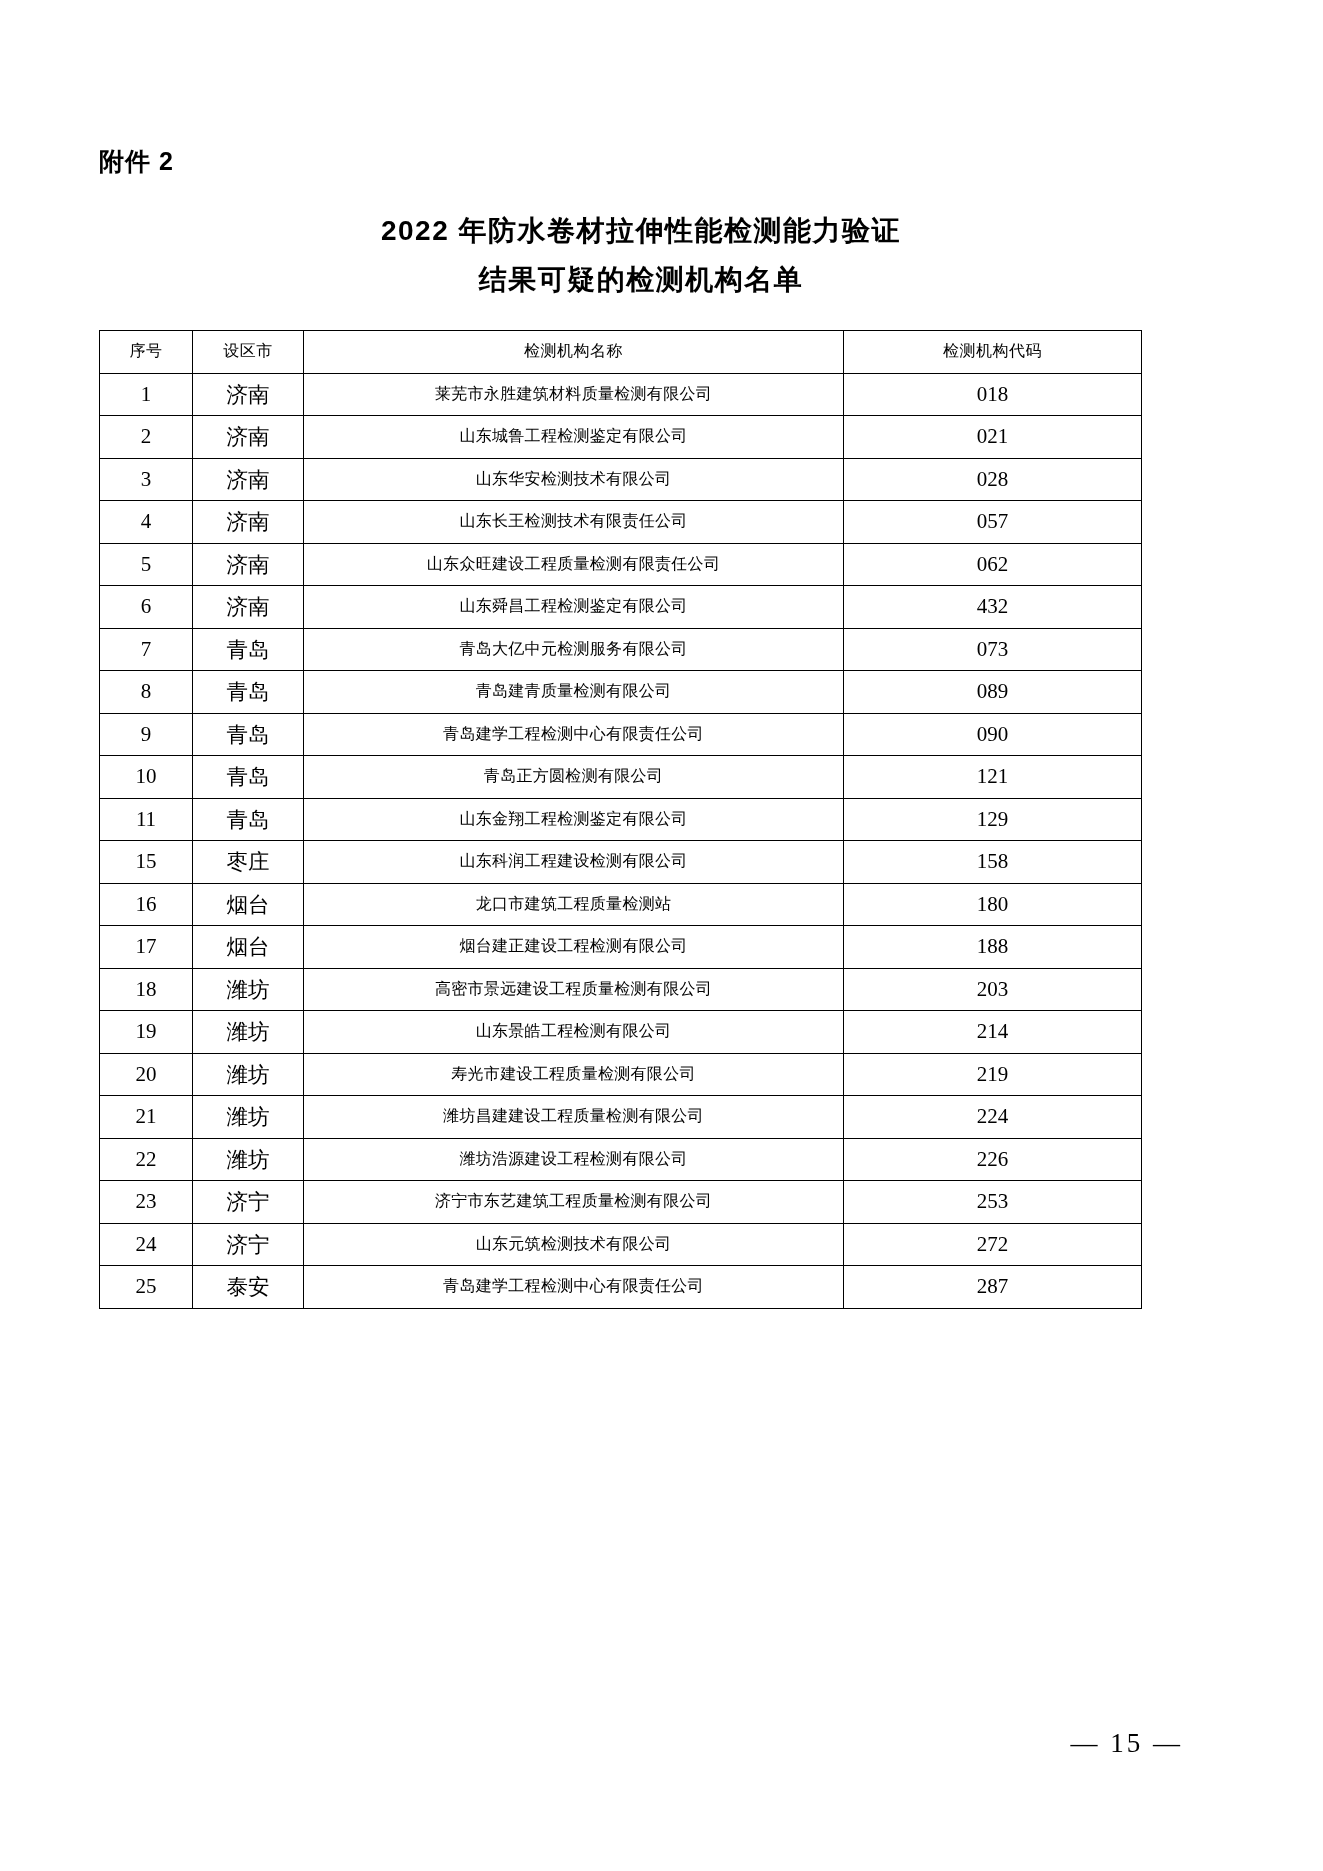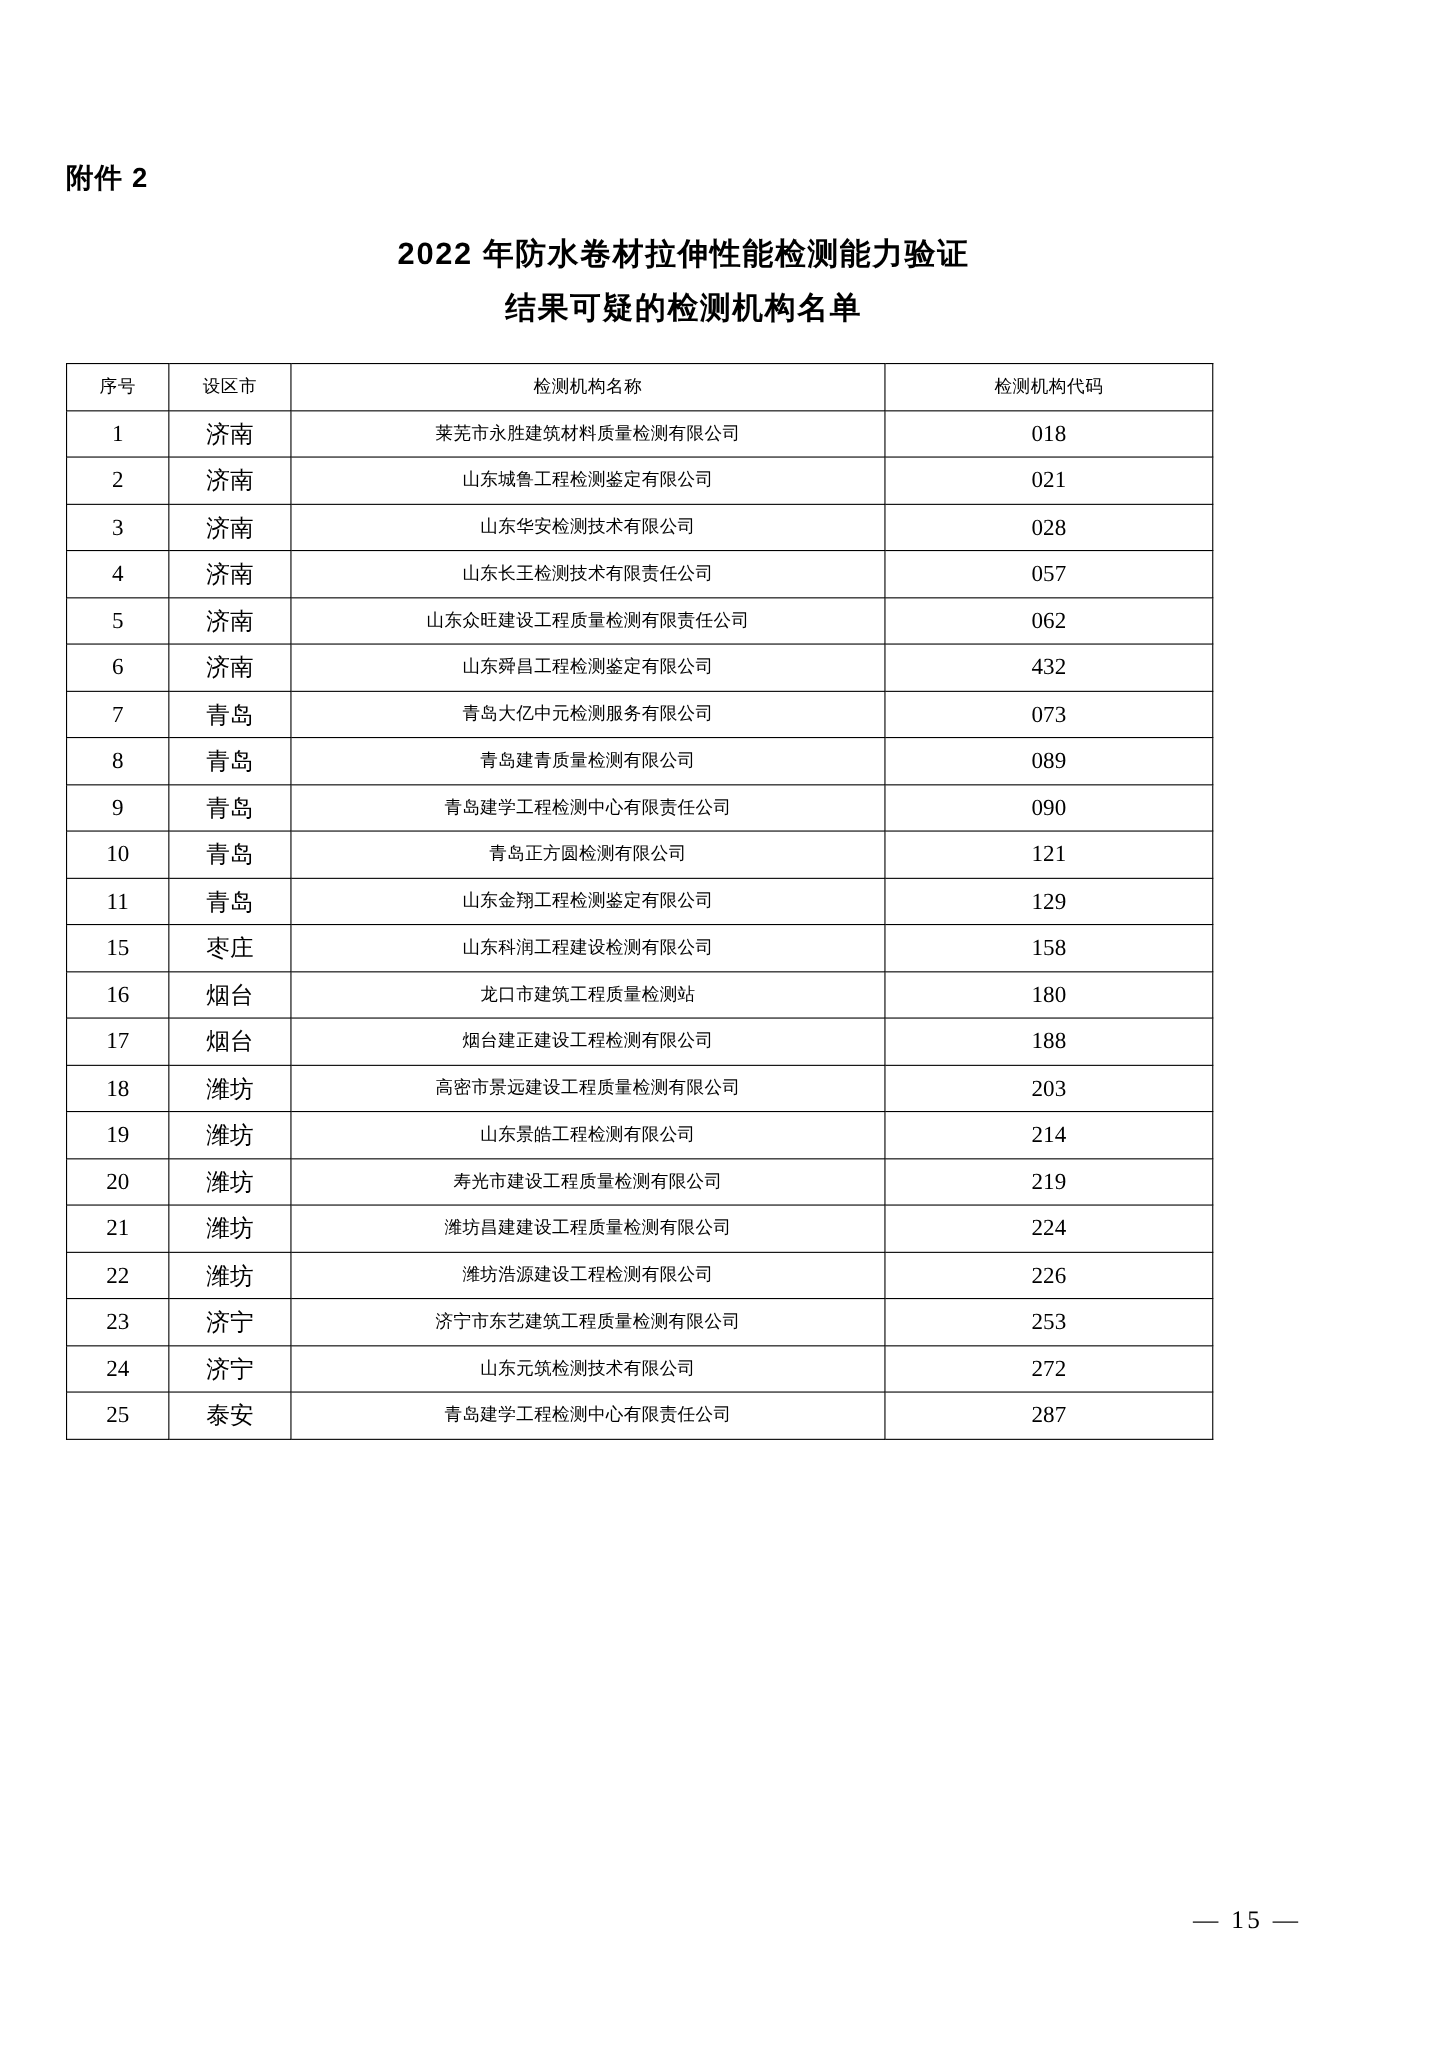--- a/index.html
+++ b/index.html
@@ -15,21 +15,21 @@
     position: relative;
     overflow: hidden;
   }
   .page {
     position: absolute;
     left: 0;
     top: 0;
     width: 1323px;
     height: 1871px;
     box-sizing: border-box;
-    padding: 145px 140px 0 60px;
+    padding: 145px 140px 0 99px;
   }
   .attachment-label {
     font-size: 25px;
     font-weight: bold;
     letter-spacing: 1px;
     margin-bottom: 28px;
     font-family: "Liberation Sans", sans-serif;
   }
   .doc-title {
     text-align: center;
@@ -82,21 +82,21 @@
     font-size: 21px;
     font-family: "Liberation Serif", serif;
   }
   td.cell-idx {
     font-size: 21px;
   }
   .page-footer {
     position: absolute;
     right: 140px;
     bottom: 112px;
-    font-size: 23px;
+    font-size: 27px;
     letter-spacing: 3px;
     font-family: "Liberation Serif", serif;
   }
 </style>
 </head>
 <body>
 
 <div class="page">
 
   <div class="attachment-label">附件 2</div>

